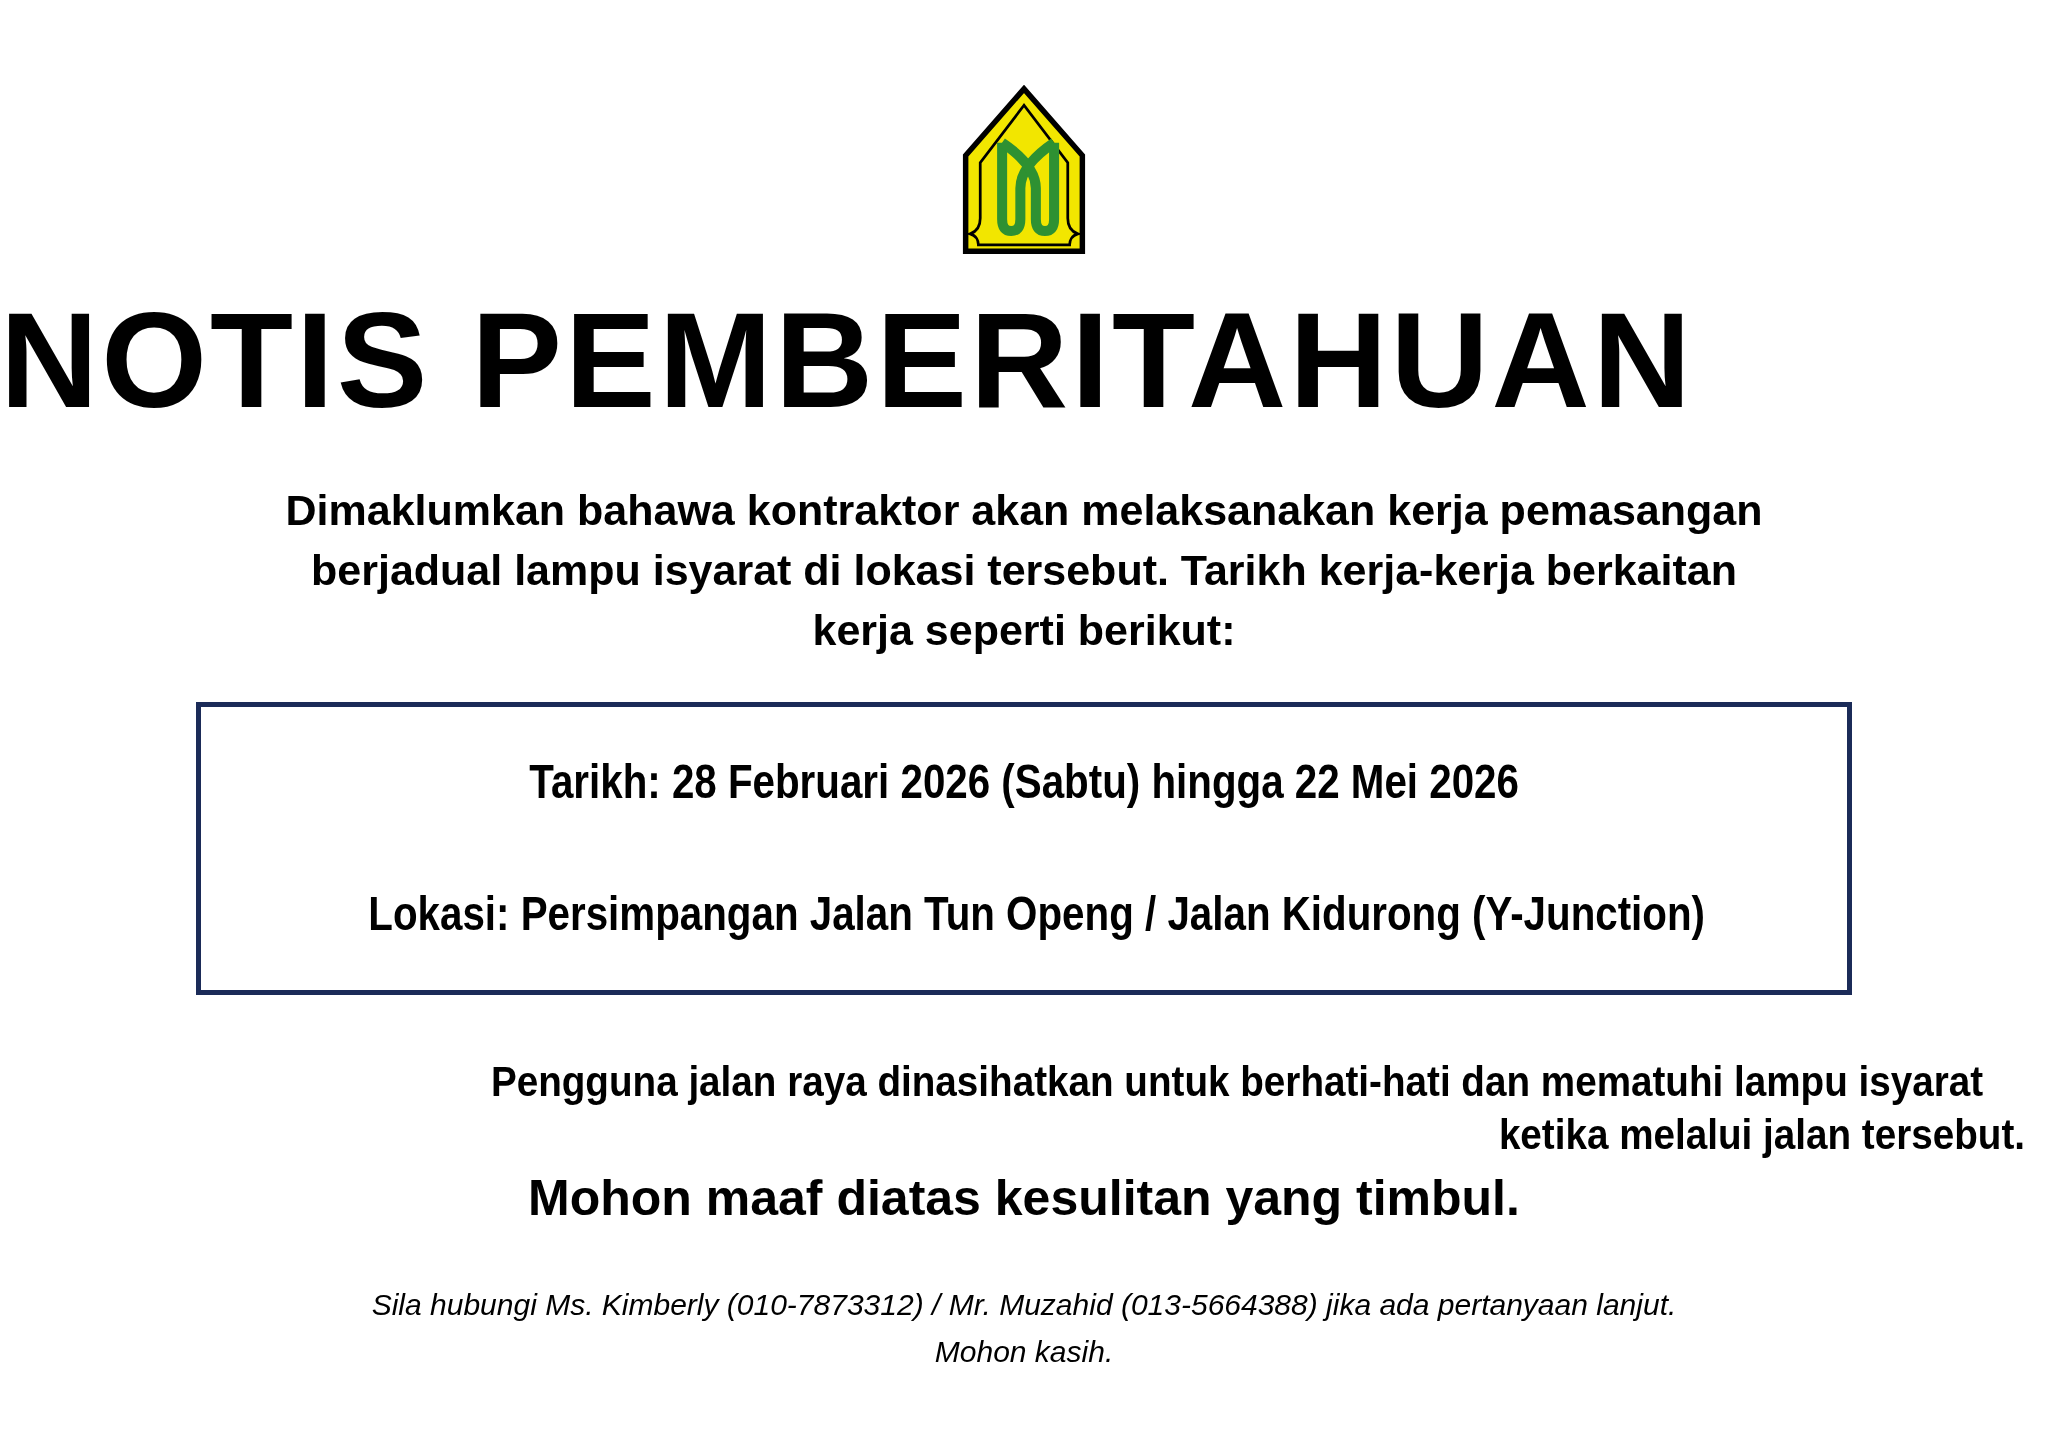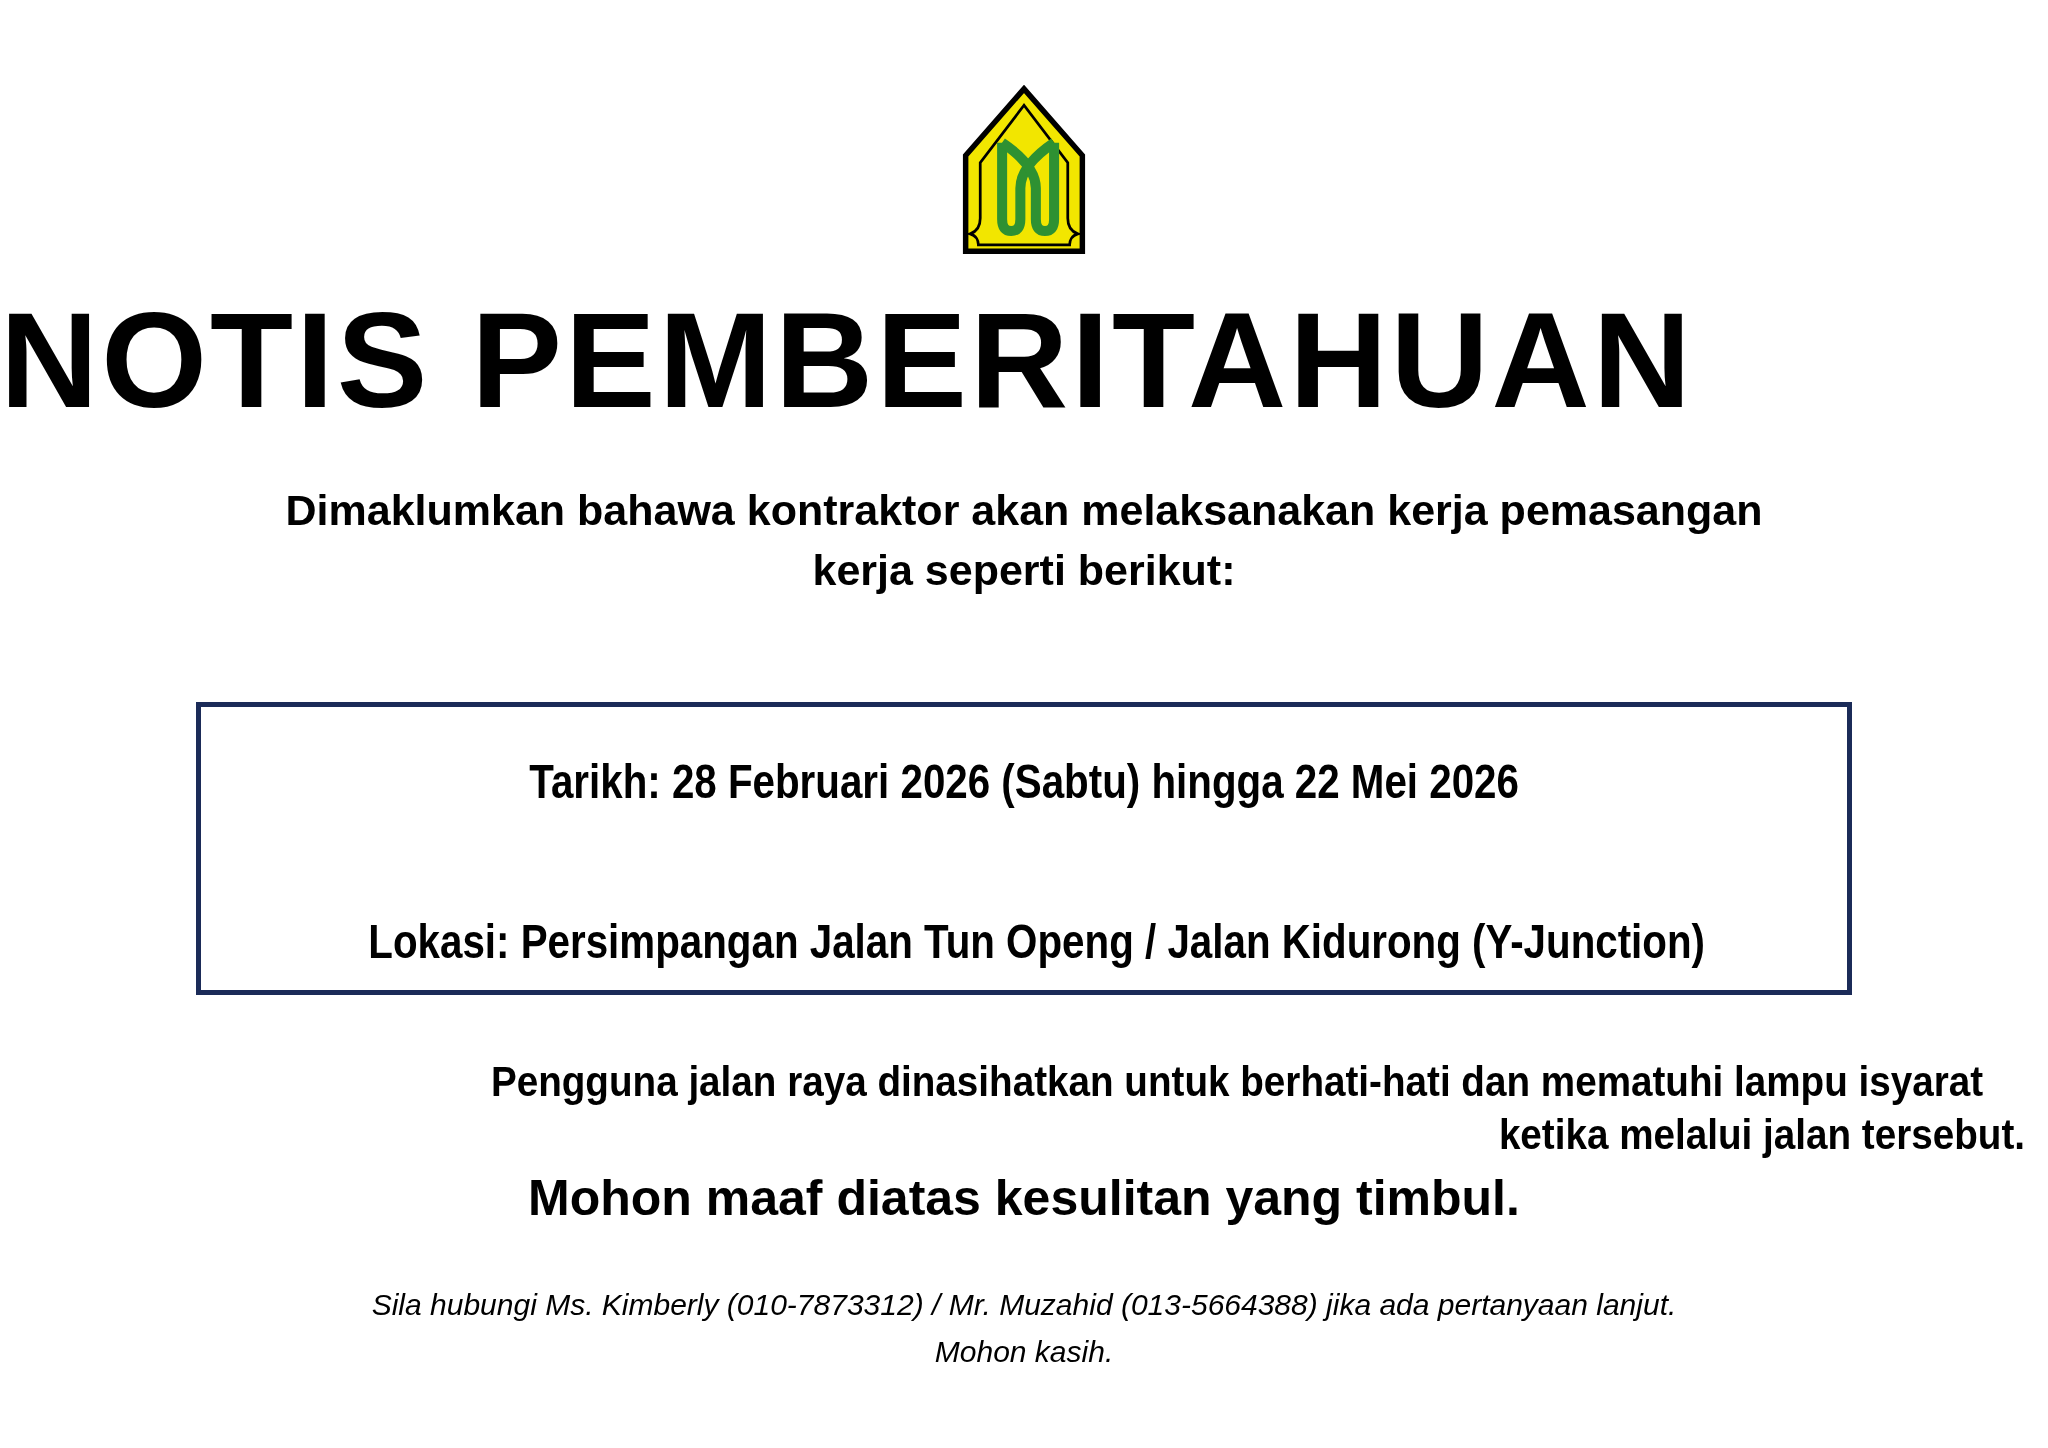--- a/index.html
+++ b/index.html
@@ -43,21 +43,21 @@
     border:5px solid var(--box-border);
     box-sizing:border-box;
     text-align:center;
   }
   .box-line{
     font-size:48px;font-weight:bold;line-height:58px;
     white-space:nowrap;
   }
   .box-line .squeeze{display:inline-block;transform:scaleX(0.84);transform-origin:50% 50%;}
   .box-tarikh{margin-top:46px;}
-  .box-lokasi{margin-top:102px;padding-left:25px;}
+  .box-lokasi{margin-top:74px;padding-left:25px;}
   .advisory{
     position:absolute;top:1055px;left:0;width:100%;
     text-align:right;
     font-size:42px;font-weight:bold;line-height:53px;
     white-space:nowrap;
   }
   .advisory .squeeze{display:inline-block;transform:scaleX(0.92);transform-origin:50% 50%;}
   .apology{
     position:absolute;top:1174px;left:0;width:100%;
     text-align:center;
@@ -82,20 +82,21 @@
       <path d="M68 22 L20 85 L20 146 C20 156 15 161 9 163 C16 165 18 171 18 175 L118 175 C118 171 120 165 127 163 C121 161 116 156 116 146 L116 85 Z" fill="none" stroke="#000000" stroke-width="3"></path>
       <path d="M44 63 L44 147 Q44 160 54 160 Q64 160 64 147 L64 113 Q64 88 101 63" fill="none" stroke="#2e9132" stroke-width="11"></path>
       <path d="M101 63 L101 147 Q101 160 91 160 Q81 160 81 147 L81 113 Q81 88 44 63" fill="none" stroke="#2e9132" stroke-width="11"></path>
     </svg>
   </div>
 
   <div class="title">NOTIS PEMBERITAHUAN</div>
 
   <div class="intro">
     <div>Dimaklumkan bahawa kontraktor akan melaksanakan kerja pemasangan</div>
+    <div>berjadual lampu isyarat di lokasi tersebut. Tarikh kerja-kerja berkaitan</div>
     <div>kerja seperti berikut:</div>
   </div>
 
   <div class="schedule-box">
     <div class="box-line box-tarikh">
       <span class="squeeze">Tarikh: 28 Februari 2026 (Sabtu) hingga 22 Mei 2026</span>
     </div>
     <div class="box-line box-lokasi">
       <span class="squeeze">Lokasi: Persimpangan Jalan Tun Openg / Jalan Kidurong (Y-Junction)</span>
     </div>

